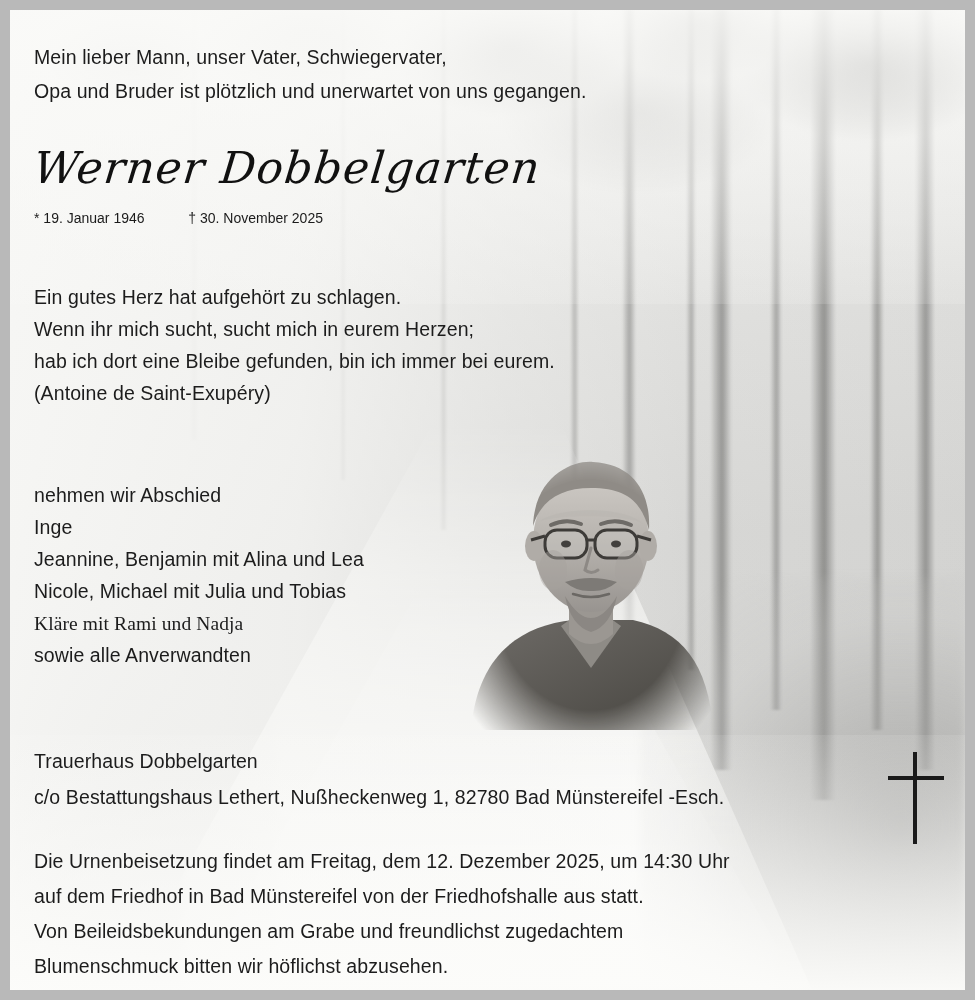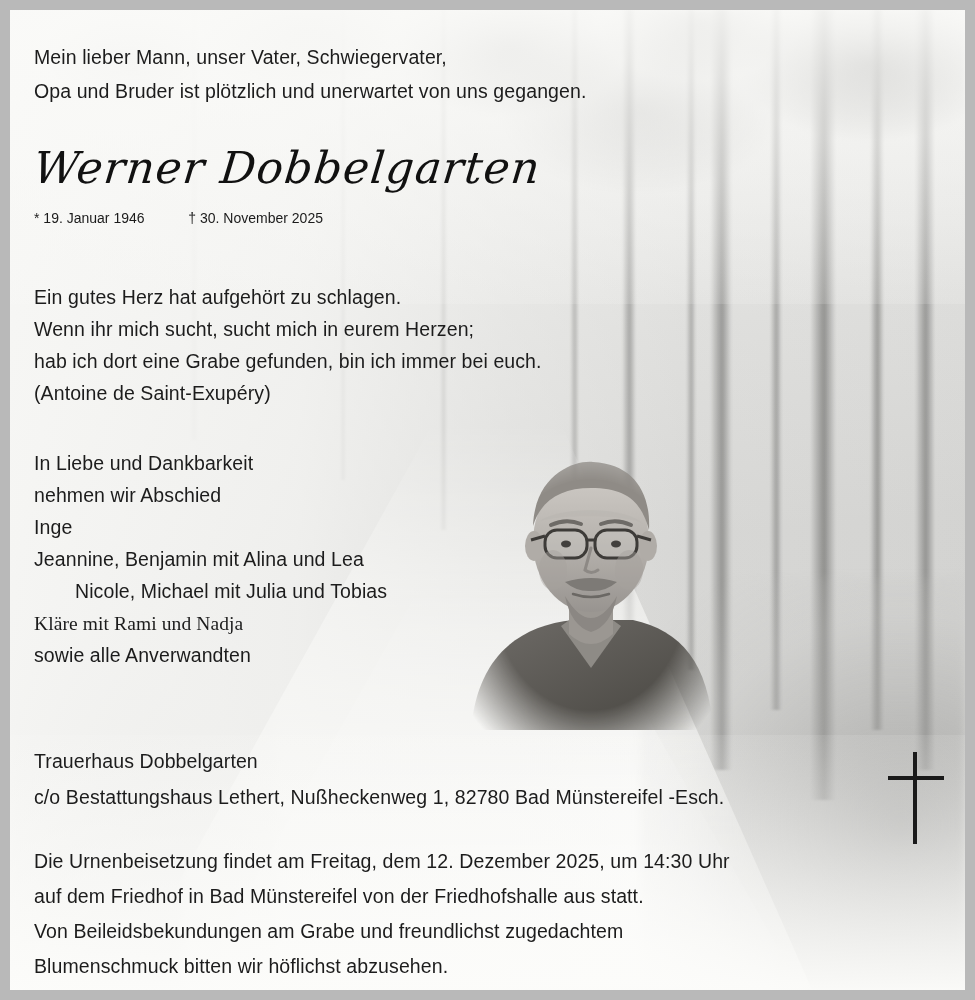--- a/index.html
+++ b/index.html
@@ -293,28 +293,27 @@
     <div class="dates">
       <span>*</span>
       <span>19. Januar 1946</span>
       <span class="gap"></span>
       <span>†</span>
       <span>30. November 2025</span>
     </div>
 
     <div class="line" style="left:24px; top:278px;">Ein gutes Herz hat aufgehört zu schlagen.</div>
     <div class="line" style="left:24px; top:310px;">Wenn ihr mich sucht, sucht mich in eurem Herzen;</div>
-    <div class="line" style="left:24px; top:342px;">hab ich dort eine Grabe gefunden, bin ich immer bei euch.</div>
+    <div class="line" style="left:24px; top:342px;">hab ich dort eine Bleibe gefunden, bin ich immer bei eurem.</div>
     <div class="line" style="left:24px; top:374px;">(Antoine de Saint-Exupéry)</div>
 
-    <div class="line" style="left:24px; top:444px;">In Liebe und Dankbarkeit</div>
     <div class="line" style="left:24px; top:476px;">nehmen wir Abschied</div>
     <div class="line" style="left:24px; top:508px;">Inge</div>
     <div class="line" style="left:24px; top:540px;">Jeannine, Benjamin mit Alina und Lea</div>
-    <div class="line" style="left:24px; top:572px;margin-left:41px;">Nicole, Michael mit Julia und Tobias</div>
+    <div class="line" style="left:24px; top:572px;">Nicole, Michael mit Julia und Tobias</div>
     <div class="line" style="left:24px; top:604px;font-family:Liberation Serif, serif;">Kläre mit Rami und Nadja</div>
     <div class="line" style="left:24px; top:636px;">sowie alle Anverwandten</div>
 
     <div class="line" style="left:24px; top:742px;">Trauerhaus Dobbelgarten</div>
     <div class="line" style="left:24px; top:778px;">c/o Bestattungshaus Lethert, Nußheckenweg 1, 82780 Bad Münstereifel -Esch.</div>
 
     <div class="line" style="left:24px; top:842px;">Die Urnenbeisetzung findet am Freitag, dem 12. Dezember 2025, um 14:30 Uhr</div>
     <div class="line" style="left:24px; top:877px;">auf dem Friedhof in Bad Münstereifel von der Friedhofshalle aus statt.</div>
     <div class="line" style="left:24px; top:912px;">Von Beileidsbekundungen am Grabe und freundlichst zugedachtem</div>
     <div class="line" style="left:24px; top:947px;">Blumenschmuck bitten wir höflichst abzusehen.</div>

